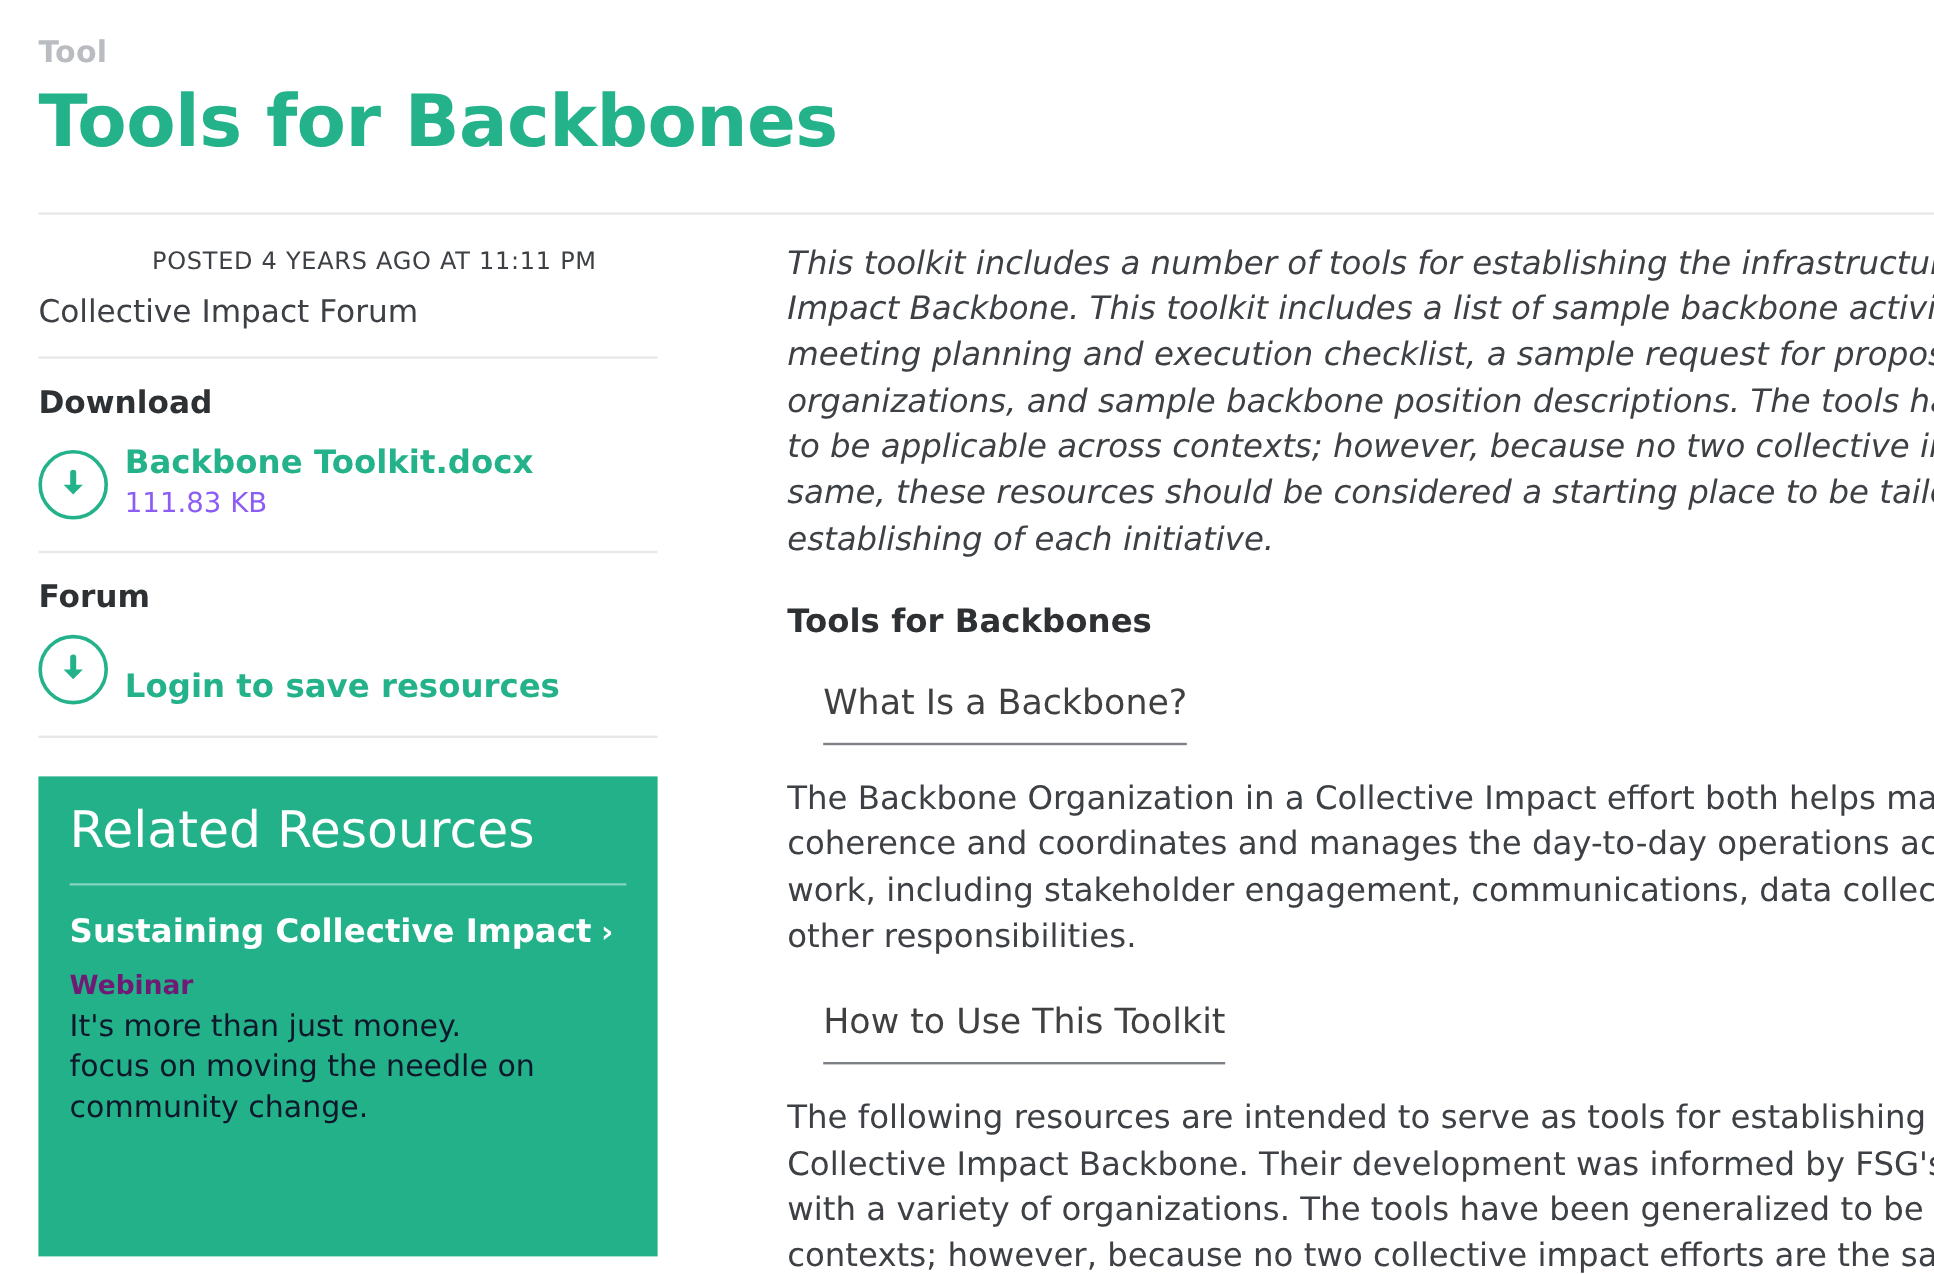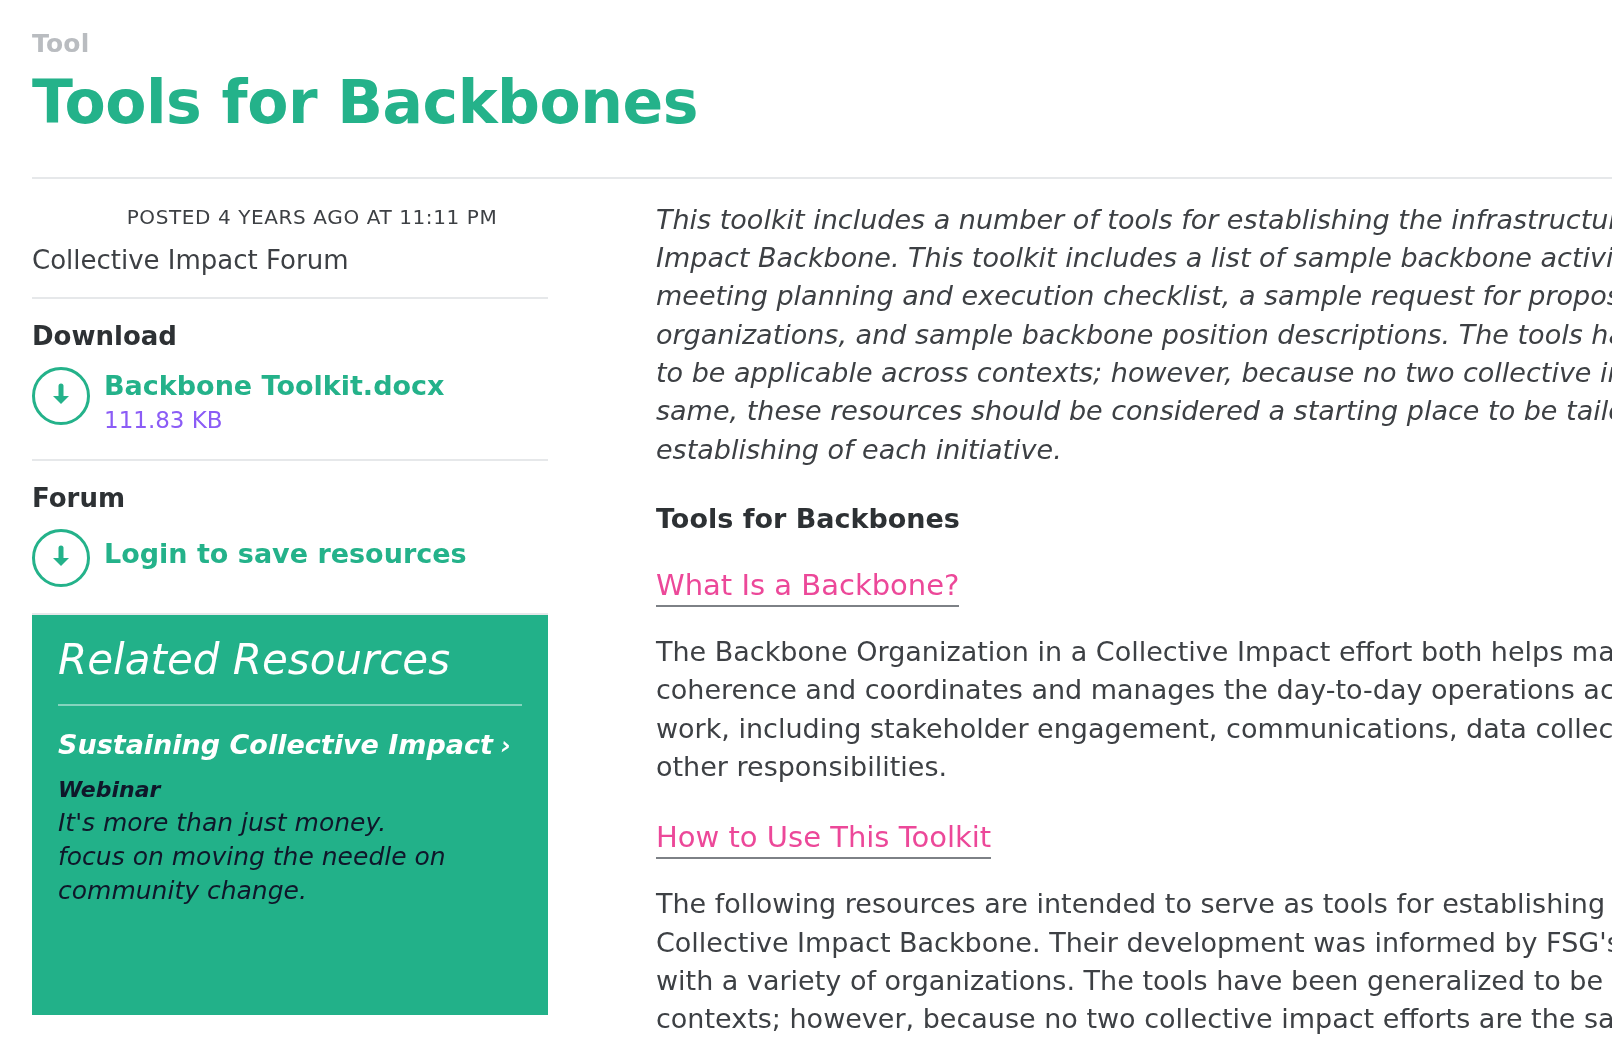--- a/index.html
+++ b/index.html
@@ -82,21 +82,21 @@
     margin: 22px 0 0 0;
   }
   .section-label {
     font-size: 26px;
     font-weight: bold;
     color: #2d3134;
     margin-top: 22px;
   }
   .dl-row {
     display: flex;
-    align-items: flex-start;
+    align-items: flex-end;
     margin-top: 16px;
   }
   .dl-icon {
     flex: 0 0 auto;
     width: 52px;
     height: 52px;
     border: 3px solid #24b28a;
     border-radius: 50%;
     position: relative;
     margin-right: 14px;
@@ -121,28 +121,28 @@
     font-weight: bold;
     color: #24b28a;
     text-decoration: none;
     line-height: 1.1;
     padding-top: 10px;
     display: block;
   }
 
   
   .related {
+    margin-top: 32px;
     width: 516px;
     background: #22b189;
     color: #ffffff;
     padding: 22px 26px 0 26px;
     box-sizing: border-box;
     height: 400px;
     overflow: hidden;
-    font-style: italic;
   }
   .related-title {
     font-size: 42px;
     font-weight: normal;
     color: #ffffff;
     line-height: 1.1;
   }
   .related-rule {
     border-bottom: 2px solid rgba(255,255,255,0.45);
     margin: 20px 0 0 0;
@@ -158,21 +158,21 @@
   }
   .res-title .chev {
     font-weight: bold;
     font-size: 25px;
     padding-left: 8px;
   }
   .res-type {
     font-size: 22px;
     font-weight: bold;
     margin-top: 16px;
-    color: #0f172a;
+    color: #701a75;
   }
   .res-desc {
     font-size: 25px;
     line-height: 1.35;
     margin-top: 4px;
     color: #0f172a;
   }
 
   
   .intro {
@@ -184,26 +184,27 @@
   }
   .intro div { white-space: nowrap; }
   .body-head {
     font-size: 27px;
     font-weight: bold;
     color: #2d3134;
     margin-top: 34px;
   }
   .sub-link {
     font-size: 29px;
-    color: #ec4899;
+    color: #404040;
     margin-top: 34px;
     text-decoration: none;
     border-bottom: 2px solid #7d8186;
     display: inline-block;
-    padding-bottom: 3px;
+    padding-bottom: 17px;
+    margin-left: 30px;
   }
   .para {
     font-size: 27px;
     line-height: 1.42;
     color: #3d4044;
     margin-top: 26px;
   }
   .para div { white-space: nowrap; }
 </style>
 </head>

